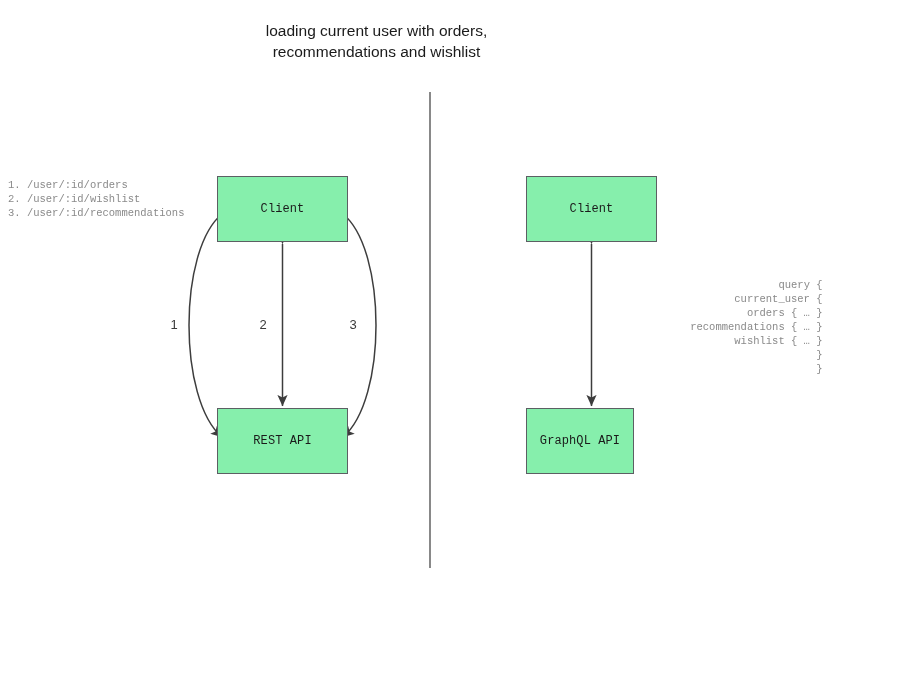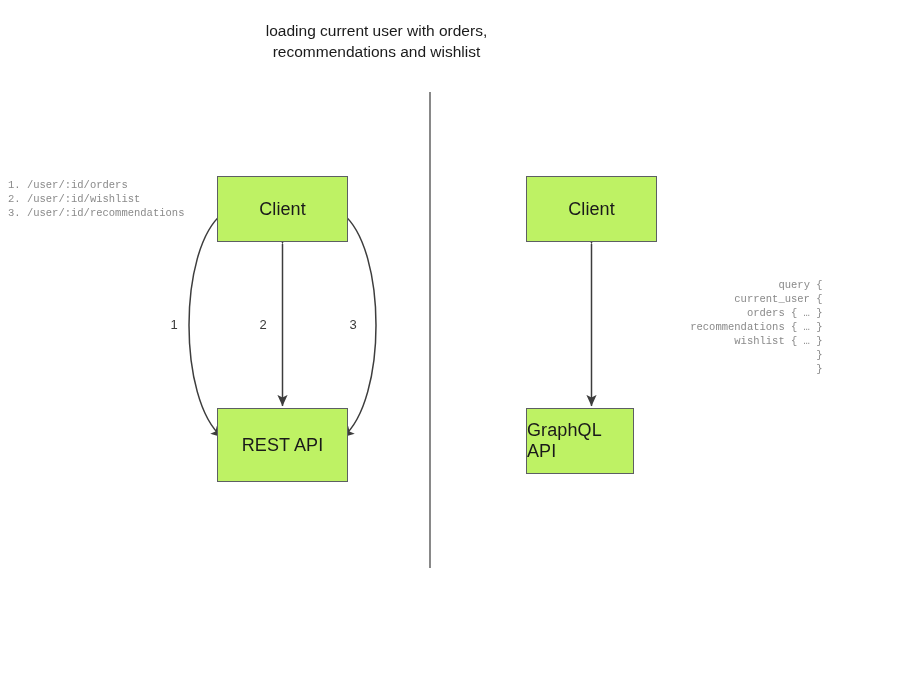--- a/index.html
+++ b/index.html
@@ -29,31 +29,32 @@
     width: 753px;
     text-align: center;
     font-size: 15.5px;
     line-height: 21px;
     color: #1a1a1a;
     white-space: pre-line;
   }
   .node-box {
     position: absolute;
     box-sizing: border-box;
-    background: #bef264;
+    background: #86efac;
     border: 1.6px solid #5c5f63;
     display: flex;
     align-items: center;
     justify-content: center;
-    font-size: 18px;
+    font-size: 12px;
     color: #1a1a1a;
     letter-spacing: 0.1px;
+    font-family: Liberation Mono, monospace;
   }
   #client-left  { left: 217px; top: 176px; width: 131px; height: 66px; }
-  #rest-api     { left: 217px; top: 408px; width: 131px; height: 74px; }
+  #rest-api     { left: 217px; top: 408px; width: 131px; height: 66px; }
   #client-right { left: 526px; top: 176px; width: 131px; height: 66px; }
   #graphql-api  { left: 526px; top: 408px; width: 108px; height: 66px; }
 
   .edge-label {
     position: absolute;
     font-size: 13px;
     color: #3a3a3a;
     text-align: center;
     width: 20px;
   }

